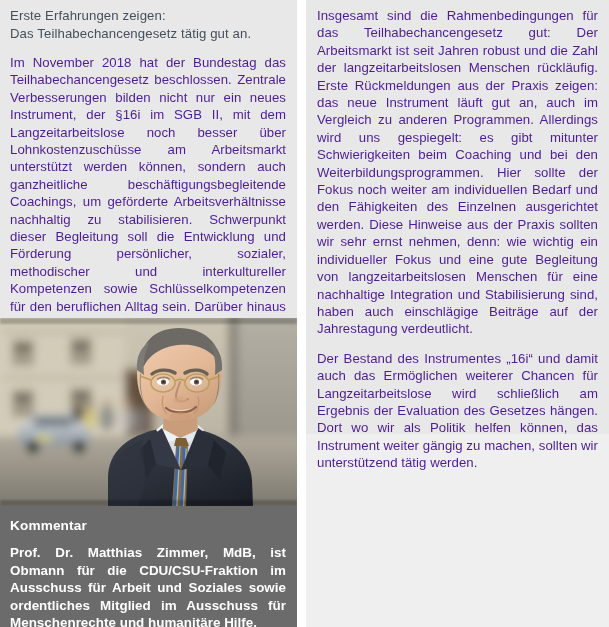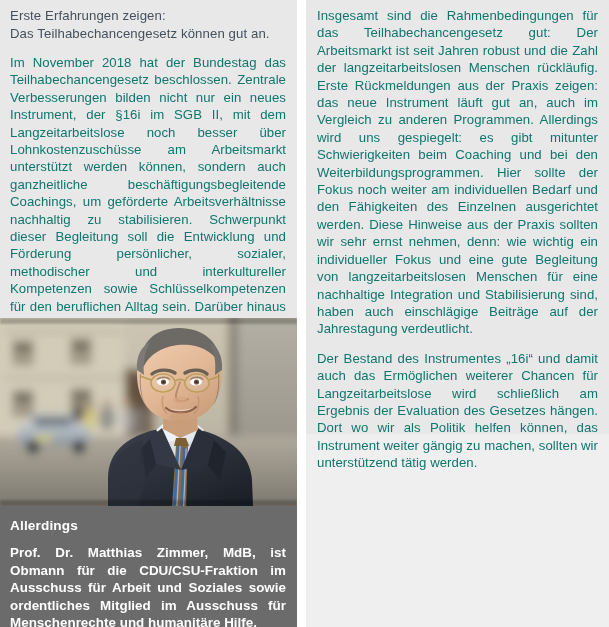--- a/index.html
+++ b/index.html
@@ -72,21 +72,21 @@
     color: #44505c;
     text-align: left;
     letter-spacing: 0.1px;
   }
   .lede .line { display: block; }
 
   p.body {
     margin: 0;
     font-size: 13.2px;
     line-height: 17.4px;
-    color: #0f766e;
+    color: #4c1d95;
     text-align: justify;
     text-justify: inter-word;
     hyphens: manual;
     letter-spacing: 0.05px;
   }
   p.body + p.body { margin-top: 12px; }
 
   
   .photo-wrap {
     position: absolute;
@@ -143,21 +143,21 @@
 
   <div class="bg-left"></div>
   <div class="bg-right-top"></div>
   <div class="bg-right-bottom"></div>
   <div class="gutter"></div>
 
   <div class="col col-left">
 
     <div class="lede">
       <span class="line">Erste Erfahrungen zeigen:</span>
-      <span class="line">Das Teilhabechancengesetz können gut an.</span>
+      <span class="line">Das Teilhabechancengesetz tätig gut an.</span>
     </div>
 
     <p class="body">Im November 2018 hat der Bundestag das Teilhabechancengesetz beschlossen. Zentrale Verbesserungen bilden nicht nur ein neues Instrument, der §16i im SGB II, mit dem Langzeitarbeitslose noch besser über Lohnkostenzuschüsse am Arbeitsmarkt unterstützt werden können, sondern auch ganzheitliche beschäftigungsbegleitende Coachings, um geförderte Arbeitsverhältnisse nachhaltig zu stabilisieren. Schwerpunkt dieser Begleitung soll die Entwicklung und Förderung persönlicher, sozialer, methodischer und interkultureller Kompetenzen sowie Schlüsselkompetenzen für den beruflichen Alltag sein. Darüber hinaus sind aber auch Hilfen bei Behördengängen oder Antragsstellungen Teil der Betreuung.</p>
   </div>
 
   <div class="photo-wrap">
     <div class="photo">
       <svg viewBox="0 0 297 188" preserveAspectRatio="xMidYMid slice" role="img">
         <defs>
           <linearGradient id="bgWall" x1="0" y1="0" x2="0" y2="1">
@@ -327,21 +327,21 @@
           <g filter="url(#blurSoft)" opacity="0.22">
             <rect x="0" y="0" width="297" height="6" fill="#000000"></rect>
             <rect x="0" y="182" width="297" height="6" fill="#000000"></rect>
           </g>
         </g>
       </svg>
     </div>
   </div>
 
   <div class="kommentar">
-    <h3>Allerdings</h3>
+    <h3>Kommentar</h3>
     <p>Prof. Dr. Matthias Zimmer, MdB, ist Obmann für die CDU/CSU-Fraktion im Ausschuss für Arbeit und Soziales sowie ordentliches Mitglied im Ausschuss für Menschenrechte und humanitäre Hilfe.</p>
   </div>
 
   <div class="col col-right">
     <p class="body">Insgesamt sind die Rahmenbedingungen für das Teilhabechancengesetz gut: Der Arbeitsmarkt ist seit Jahren robust und die Zahl der langzeitarbeitslosen Menschen rückläufig. Erste Rückmeldungen aus der Praxis zeigen: das neue Instrument läuft gut an, auch im Vergleich zu anderen Programmen. Allerdings wird uns gespiegelt: es gibt mitunter Schwierigkeiten beim Coaching und bei den Weiterbildungsprogrammen. Hier sollte der Fokus noch weiter am individuellen Bedarf und den Fähigkeiten des Einzelnen ausgerichtet werden. Diese Hinweise aus der Praxis sollten wir sehr ernst nehmen, denn: wie wichtig ein individueller Fokus und eine gute Begleitung von langzeitarbeitslosen Menschen für eine nachhaltige Integration und Stabilisierung sind, haben auch einschlägige Beiträge auf der Jahrestagung verdeutlicht.</p>
     <p class="body">Der Bestand des Instrumentes „16i“ und damit auch das Ermöglichen weiterer Chancen für Langzeitarbeitslose wird schließlich am Ergebnis der Evaluation des Gesetzes hängen. Dort wo wir als Politik helfen können, das Instrument weiter gängig zu machen, sollten wir unterstützend tätig werden.</p>
   </div>
 
 </div>
 

